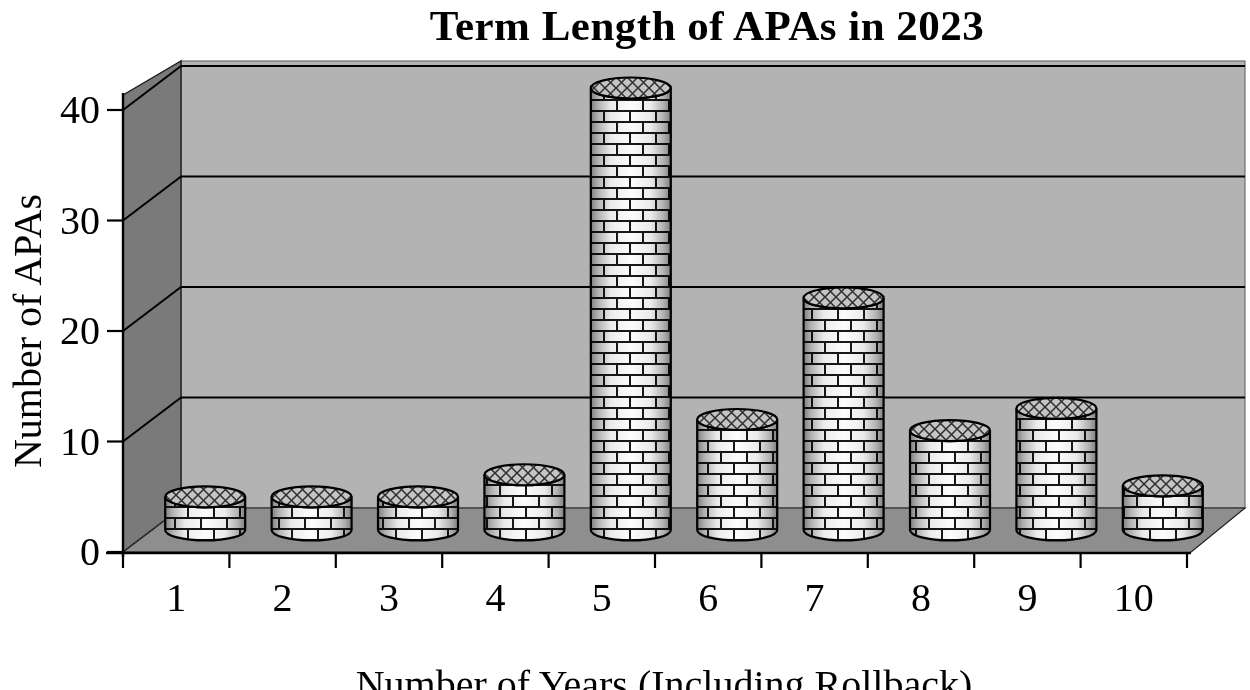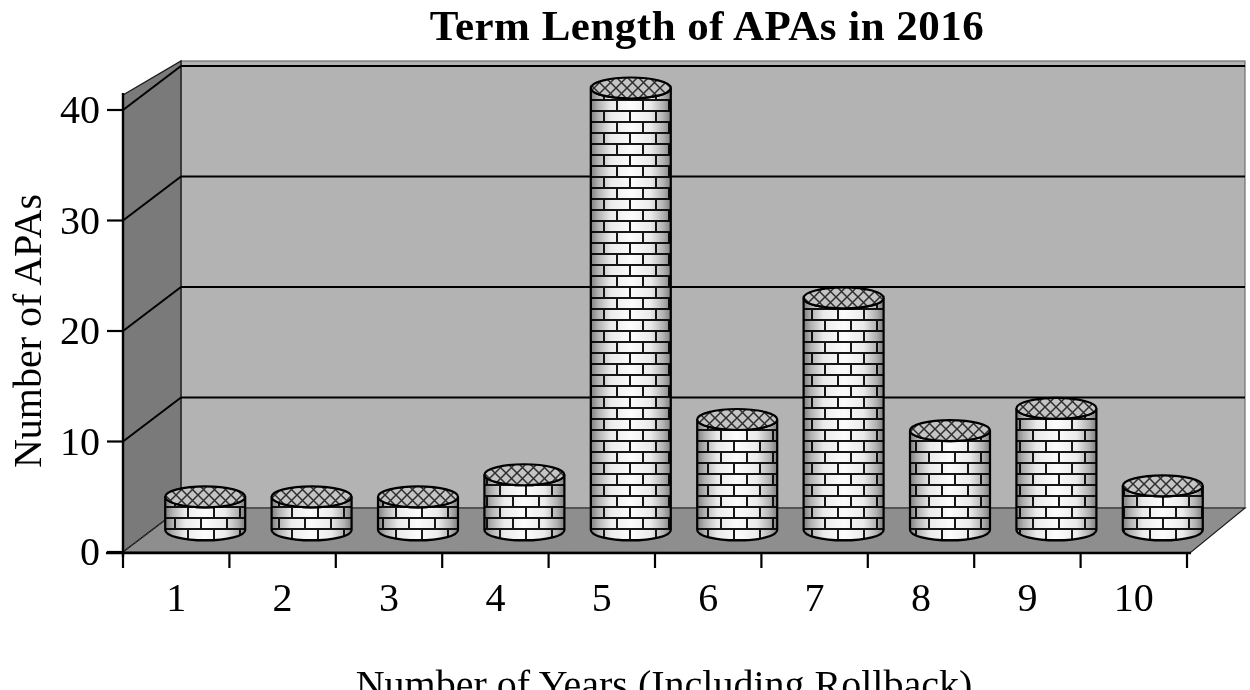--- a/index.html
+++ b/index.html
@@ -180,16 +180,16 @@
         <text x="389" y="611" text-anchor="middle" font-size="40" fill="#000000" font-family="&quot;Liberation Serif&quot;,&quot;DejaVu Serif&quot;,serif">3</text>
         <text x="495.40000000000003" y="611" text-anchor="middle" font-size="40" fill="#000000" font-family="&quot;Liberation Serif&quot;,&quot;DejaVu Serif&quot;,serif">4</text>
         <text x="601.8" y="611" text-anchor="middle" font-size="40" fill="#000000" font-family="&quot;Liberation Serif&quot;,&quot;DejaVu Serif&quot;,serif">5</text>
         <text x="708.2" y="611" text-anchor="middle" font-size="40" fill="#000000" font-family="&quot;Liberation Serif&quot;,&quot;DejaVu Serif&quot;,serif">6</text>
         <text x="814.6" y="611" text-anchor="middle" font-size="40" fill="#000000" font-family="&quot;Liberation Serif&quot;,&quot;DejaVu Serif&quot;,serif">7</text>
         <text x="921" y="611" text-anchor="middle" font-size="40" fill="#000000" font-family="&quot;Liberation Serif&quot;,&quot;DejaVu Serif&quot;,serif">8</text>
         <text x="1027.4" y="611" text-anchor="middle" font-size="40" fill="#000000" font-family="&quot;Liberation Serif&quot;,&quot;DejaVu Serif&quot;,serif">9</text>
         <text x="1133.8000000000002" y="611" text-anchor="middle" font-size="40" fill="#000000" font-family="&quot;Liberation Serif&quot;,&quot;DejaVu Serif&quot;,serif">10</text>
       </g>
     </svg>
-  <div class="chart-title">Term Length of APAs in 2016</div>
+  <div class="chart-title">Term Length of APAs in 2023</div>
   <div class="y-title">Number of APAs</div>
   <div class="x-title">Number of Years (Including Rollback)</div>
 </div>
 
 </body></html>

